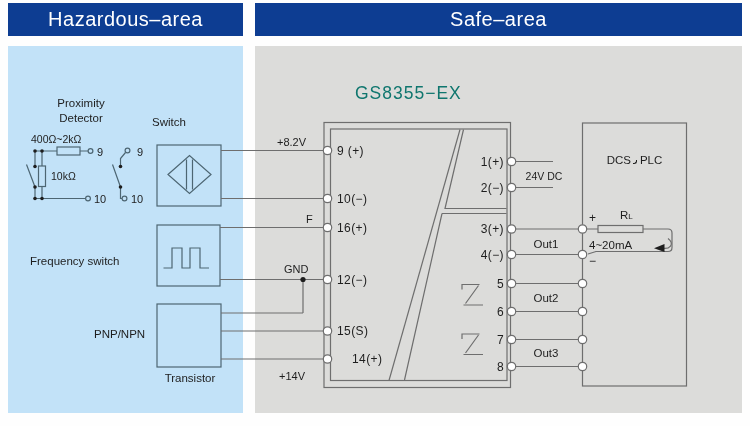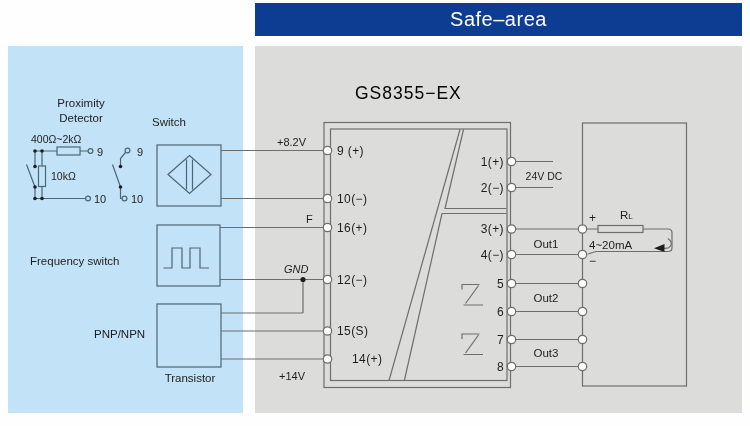--- a/index.html
+++ b/index.html
@@ -11,30 +11,33 @@
   .panel.hazard{background:#c2e2f8;}
   .panel.safe{background:#dcdcda;}
   svg.wires{position:absolute;left:0;top:0;}
   .lbl{position:absolute;font-size:11.5px;line-height:15px;white-space:nowrap;}
   .center{text-align:center;}
   .right{text-align:right;}
   .pre{white-space:pre-line;}
   .term{font-size:12px;letter-spacing:.4px;line-height:16px;}
   .small{font-size:10.5px;}
   .t11{font-size:11px;}
-  .title{font-size:17.5px;letter-spacing:1px;color:#000000;}
+  .title{font-size:17.5px;letter-spacing:1px;color:#0f766e;}
   .sub{font-size:8px;}
   .csep{display:inline-block;width:3px;height:3px;border-right:1.3px solid #1e1e1e;
         border-bottom:1.3px solid #1e1e1e;border-radius:0 0 3px 0;margin:0 3px 0 2px;}
 </style>
 </head>
 <body>
 
 <div class="page">
 
+  <div class="hdr" style="left:8px;width:235px;">
+    <span>Hazardous–area</span>
+  </div>
   <div class="hdr" style="left:255px;width:487px;">
     <span>Safe–area</span>
   </div>
 
   <div class="panel hazard" style="left:8px;width:235px;"></div>
   <div class="panel safe" style="left:255px;width:487px;"></div>
 
   <svg class="wires" width="750" height="426" viewBox="0 0 750 426">
 
     <g stroke="#4d6673" stroke-width="1.2" fill="none">
@@ -160,41 +163,42 @@
   <div class="lbl t11" style="left:131px;top:192px;">10</div>
 
   <div class="lbl" style="left:30px;top:254px;">Frequency switch</div>
   <div class="lbl" style="left:94px;top:327px;">PNP/NPN</div>
   <div class="lbl center" style="left:157px;top:371px;width:66px;">Transistor</div>
 
   <div class="lbl title" style="left:355px;top:86px;">GS8355−EX</div>
 
   <div class="lbl t11" style="left:277px;top:135px;">+8.2V</div>
   <div class="lbl t11" style="left:306px;top:212px;">F</div>
-  <div class="lbl t11" style="left:284px;top:262px;font-style:italic;">GND</div>
+  <div class="lbl t11" style="left:284px;top:262px;">GND</div>
   <div class="lbl t11" style="left:279px;top:369px;">+14V</div>
 
   <div class="lbl term" style="left:337px;top:142.5px;">9 (+)</div>
   <div class="lbl term" style="left:337px;top:190.5px;">10(−)</div>
   <div class="lbl term" style="left:337px;top:219.5px;">16(+)</div>
   <div class="lbl term" style="left:337px;top:271.5px;">12(−)</div>
   <div class="lbl term" style="left:337px;top:323px;">15(S)</div>
   <div class="lbl term" style="left:352px;top:351px;text-align:right;">14(+)</div>
 
   <div class="lbl term right" style="left:452px;top:153.5px;width:52px;">1(+)</div>
   <div class="lbl term right" style="left:452px;top:179.5px;width:52px;">2(−)</div>
   <div class="lbl term right" style="left:452px;top:221px;width:52px;">3(+)</div>
   <div class="lbl term right" style="left:452px;top:246.5px;width:52px;">4(−)</div>
   <div class="lbl term right" style="left:452px;top:275.5px;width:52px;">5</div>
   <div class="lbl term right" style="left:452px;top:303.5px;width:52px;">6</div>
   <div class="lbl term right" style="left:452px;top:331.5px;width:52px;">7</div>
   <div class="lbl term right" style="left:452px;top:358.5px;width:52px;">8</div>
 
   <div class="lbl small center" style="left:518px;top:169px;width:52px;">24V DC</div>
 
+  <div class="lbl center" style="left:583px;top:153px;width:103px;"><span>DCS</span><span class="csep"></span><span>PLC</span></div>
 
   <div class="lbl center" style="left:526px;top:237px;width:40px;">Out1</div>
   <div class="lbl center" style="left:526px;top:291px;width:40px;">Out2</div>
   <div class="lbl center" style="left:526px;top:345.5px;width:40px;">Out3</div>
 
   <div class="lbl term" style="left:589px;top:210px;">+</div>
   <div class="lbl term" style="left:589px;top:253px;">−</div>
   <div class="lbl" style="left:620px;top:207.5px;"><span>R</span><span class="sub">L</span></div>
   <div class="lbl" style="left:589px;top:237.5px;">4~20mA</div>
 

